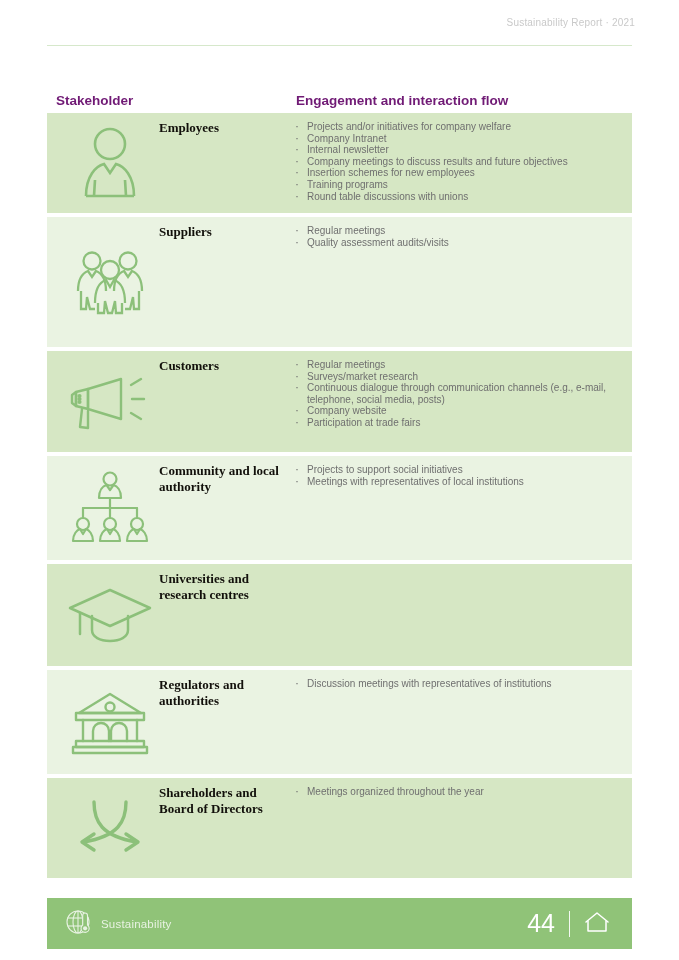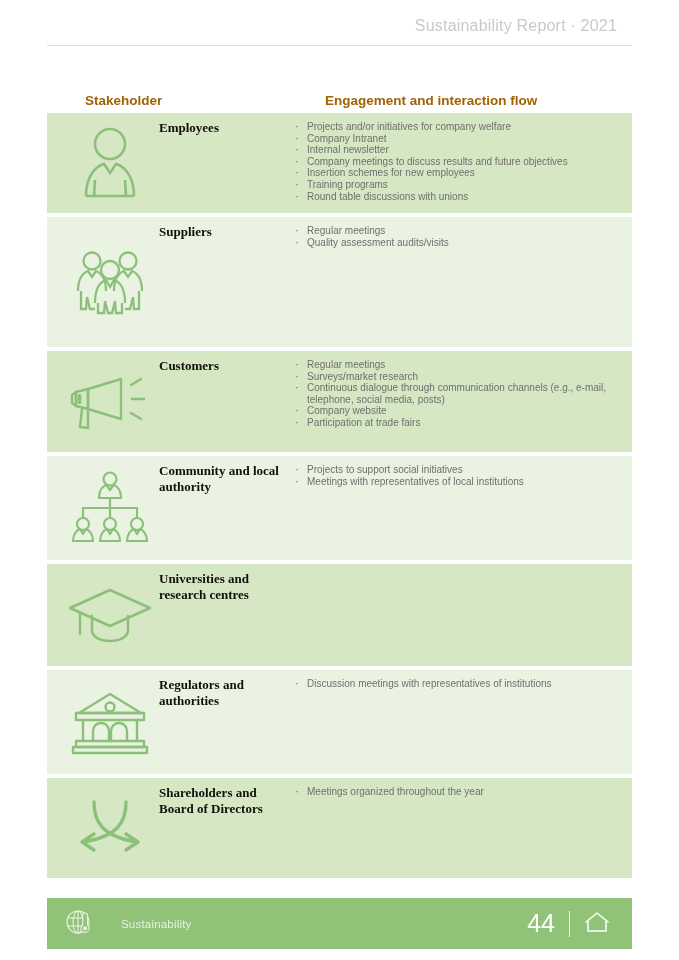--- a/index.html
+++ b/index.html
@@ -18,23 +18,23 @@
   
   .page-header {
     position: absolute;
     top: 0;
     left: 0;
     width: 679px;
     height: 48px;
   }
   .header-text {
     position: absolute;
-    right: 62px;
+    right: 44px;
     top: 17px;
-    font-size: 16px;
+    font-size: 10px;
     color: #c9c9c9;
     letter-spacing: 0.2px;
     white-space: nowrap;
   }
   .header-rule {
     position: absolute;
     left: 47px;
     right: 47px;
     top: 45px;
     height: 1px;
@@ -46,23 +46,22 @@
     position: absolute;
     left: 47px;
     top: 93px;
     width: 585px;
     height: 22px;
   }
   .col-title {
     position: absolute;
     font-size: 13.5px;
     font-weight: bold;
-    color: #a16207;
+    color: #701a75;
     white-space: nowrap;
-    margin-left: 29px;
   }
   .col-title.stakeholder { left: 9px; top: 0; }
   .col-title.engagement  { left: 249px; top: 0; }
 
   
   .table {
     position: absolute;
     left: 47px;
     top: 113px;
     width: 585px;
@@ -142,21 +141,21 @@
     height: 51px;
     background: #90c378;
   }
   .footer-left {
     position: absolute;
     left: 18px;
     top: 0;
     height: 51px;
     display: flex;
     align-items: center;
-    gap: 28px;
+    gap: 8px;
   }
   .footer-label {
     font-size: 11.5px;
     color: #e8f2e2;
     letter-spacing: 0.2px;
   }
   .footer-right {
     position: absolute;
     right: 22px;
     top: 0;

